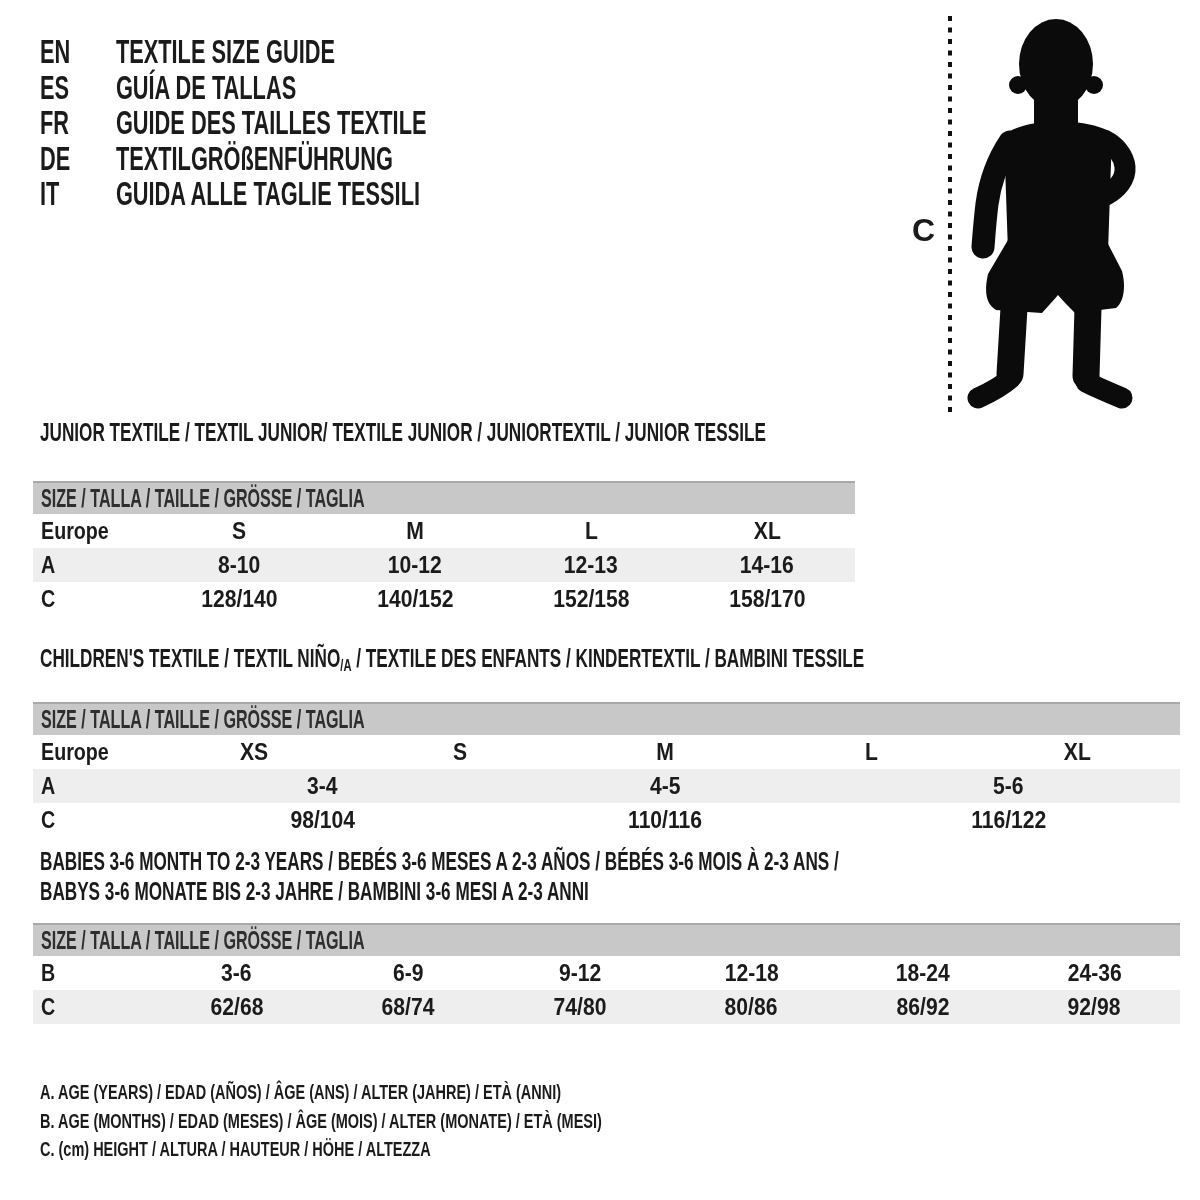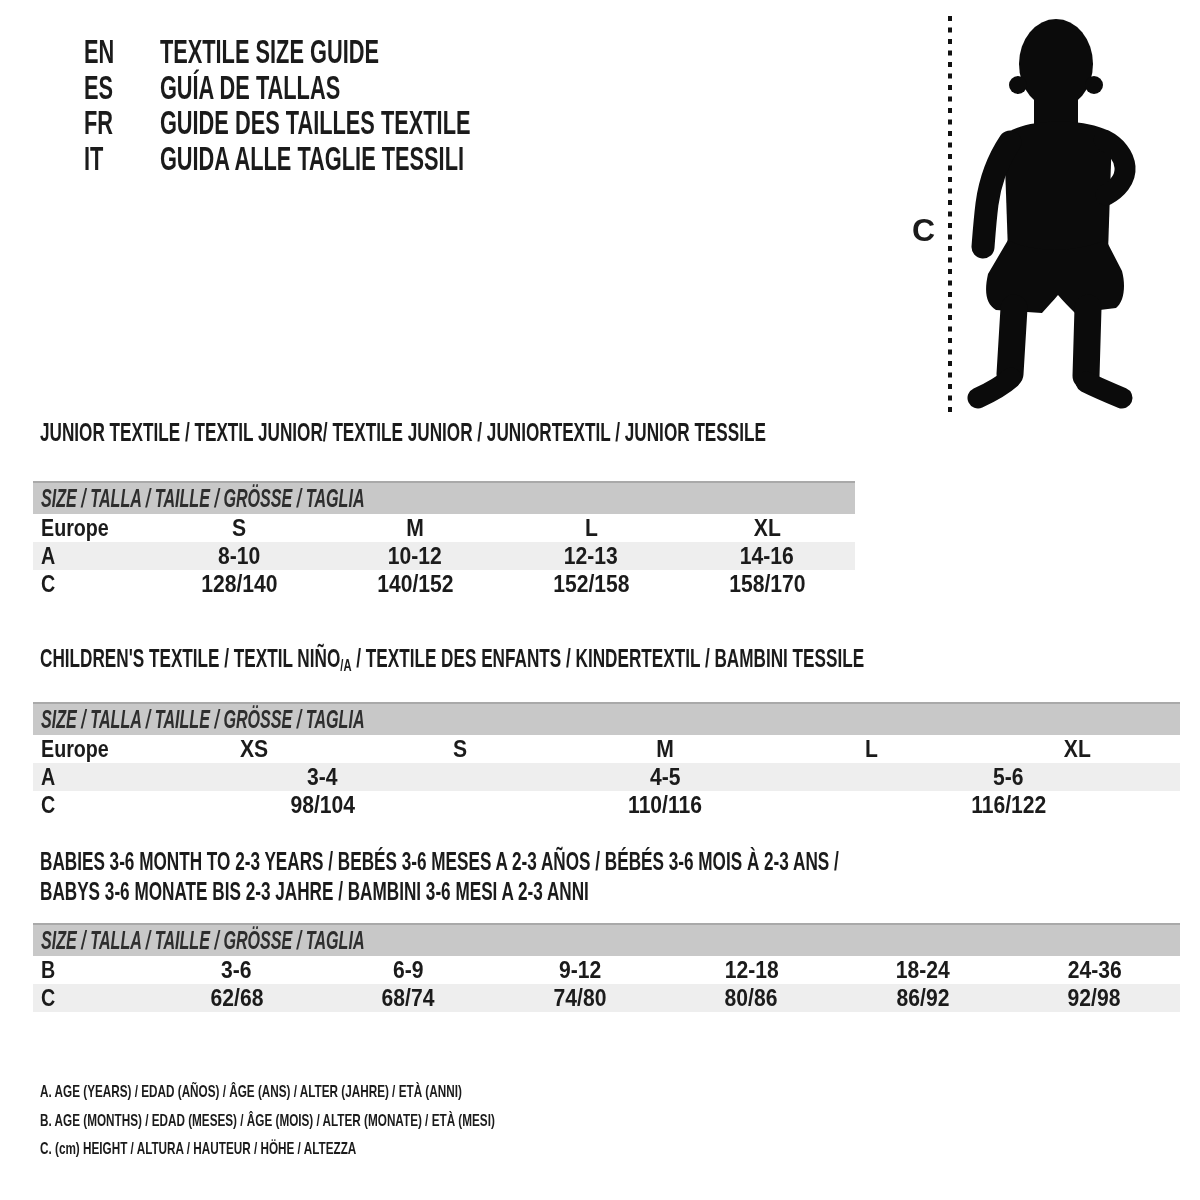--- a/index.html
+++ b/index.html
@@ -12,55 +12,56 @@
 
   
   .cond  { display:inline-block; transform:scaleX(0.66); transform-origin:0 50%; white-space:nowrap; }
   .condh { display:inline-block; transform:scaleX(0.62); transform-origin:0 50%; white-space:nowrap; }
   .condc { display:inline-block; transform:scaleX(0.88); transform-origin:50% 50%; white-space:nowrap; }
   .condl { display:inline-block; transform:scaleX(0.82); transform-origin:0 50%; white-space:nowrap; }
   .condg { display:inline-block; transform:scaleX(0.69); transform-origin:0 50%; white-space:nowrap; }
 
   
   .lang-block { left:40px; top:34px; }
-  .lang-row  { height:35.5px; line-height:35.5px; font-size:33px;margin-left:44px; }
+  .lang-row  { height:35.5px; line-height:35.5px; font-size:33px; }
   .lang-code { display:inline-block; width:115px; }
 
   
   .sec-title { left:40px; font-size:26px; line-height:27px; }
   .title-sub { font-size:17px; vertical-align:-4px; }
 
   
   .size-table { left:33px; }
   .thead {
     height:33px; box-sizing:border-box; background:#c8c8c8;
     border-top:2px solid #a9a9a9; display:flex; align-items:center;
-    padding-left:8px; font-size:26px; color:#2e2e2e;font-style:italic;
+    padding-left:8px; font-size:26px; color:#2e2e2e;
   }
-  .trow  { display:flex; height:28px; align-items:center; font-size:24px; }
+  .trow  { display:flex; height:34px; align-items:center; font-size:24px; }
   .trow.shade { background:#eeeeee; }
   .tcell { flex:1; text-align:center; }
   .tcell.lab { flex:0 0 110px; text-align:left; padding-left:8px; }
 
   
   .legend-block { left:40px; top:1078px; }
-  .legend-line  { height:28.5px; line-height:28.5px; font-size:17px; }
+  .legend-line  { height:28.5px; line-height:28.5px; font-size:21px; }
 
   
   .measure-label { left:912px; top:212px; font-size:32px; }
 </style>
 </head>
 <body>
 
 <div class="page">
 
   <div class="abs lang-block">
     <div class="lang-row"><span class="cond"><span class="lang-code">EN</span><span>TEXTILE SIZE GUIDE</span></span></div>
     <div class="lang-row"><span class="cond"><span class="lang-code">ES</span><span>GUÍA DE TALLAS</span></span></div>
     <div class="lang-row"><span class="cond"><span class="lang-code">FR</span><span>GUIDE DES TAILLES TEXTILE</span></span></div>
+    <div class="lang-row"><span class="cond"><span class="lang-code">DE</span><span>TEXTILGRÖßENFÜHRUNG</span></span></div>
     <div class="lang-row"><span class="cond"><span class="lang-code">IT</span><span>GUIDA ALLE TAGLIE TESSILI</span></span></div>
   </div>
 
   <svg class="abs" style="left:946px; top:16px;" width="8" height="400">
     <line x1="4" y1="0" x2="4" y2="400" stroke="#111111" stroke-width="4" stroke-dasharray="5 6.5"></line>
   </svg>
   <div class="abs measure-label">C</div>
 
   <svg class="abs" style="left:958px; top:14px;" width="185" height="405" viewBox="0 0 185 405">
     <g fill="#0b0b0b" stroke="#0b0b0b" stroke-linecap="round" stroke-linejoin="round">

